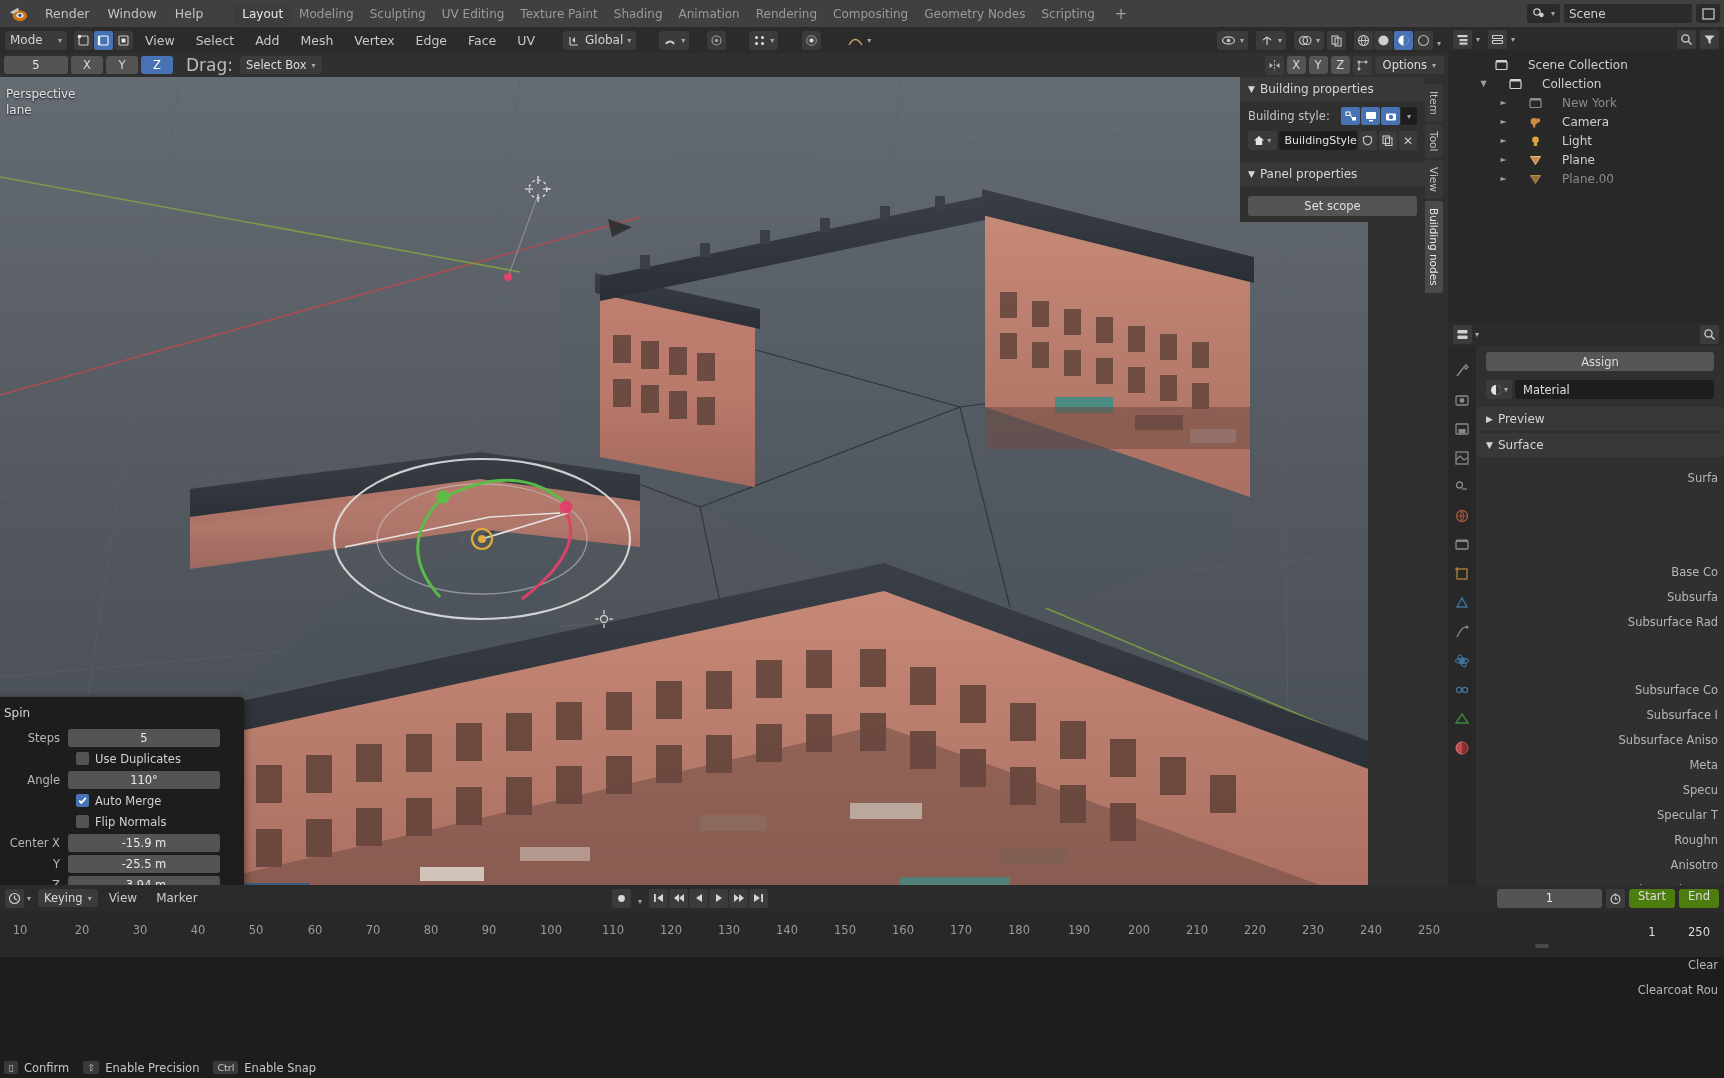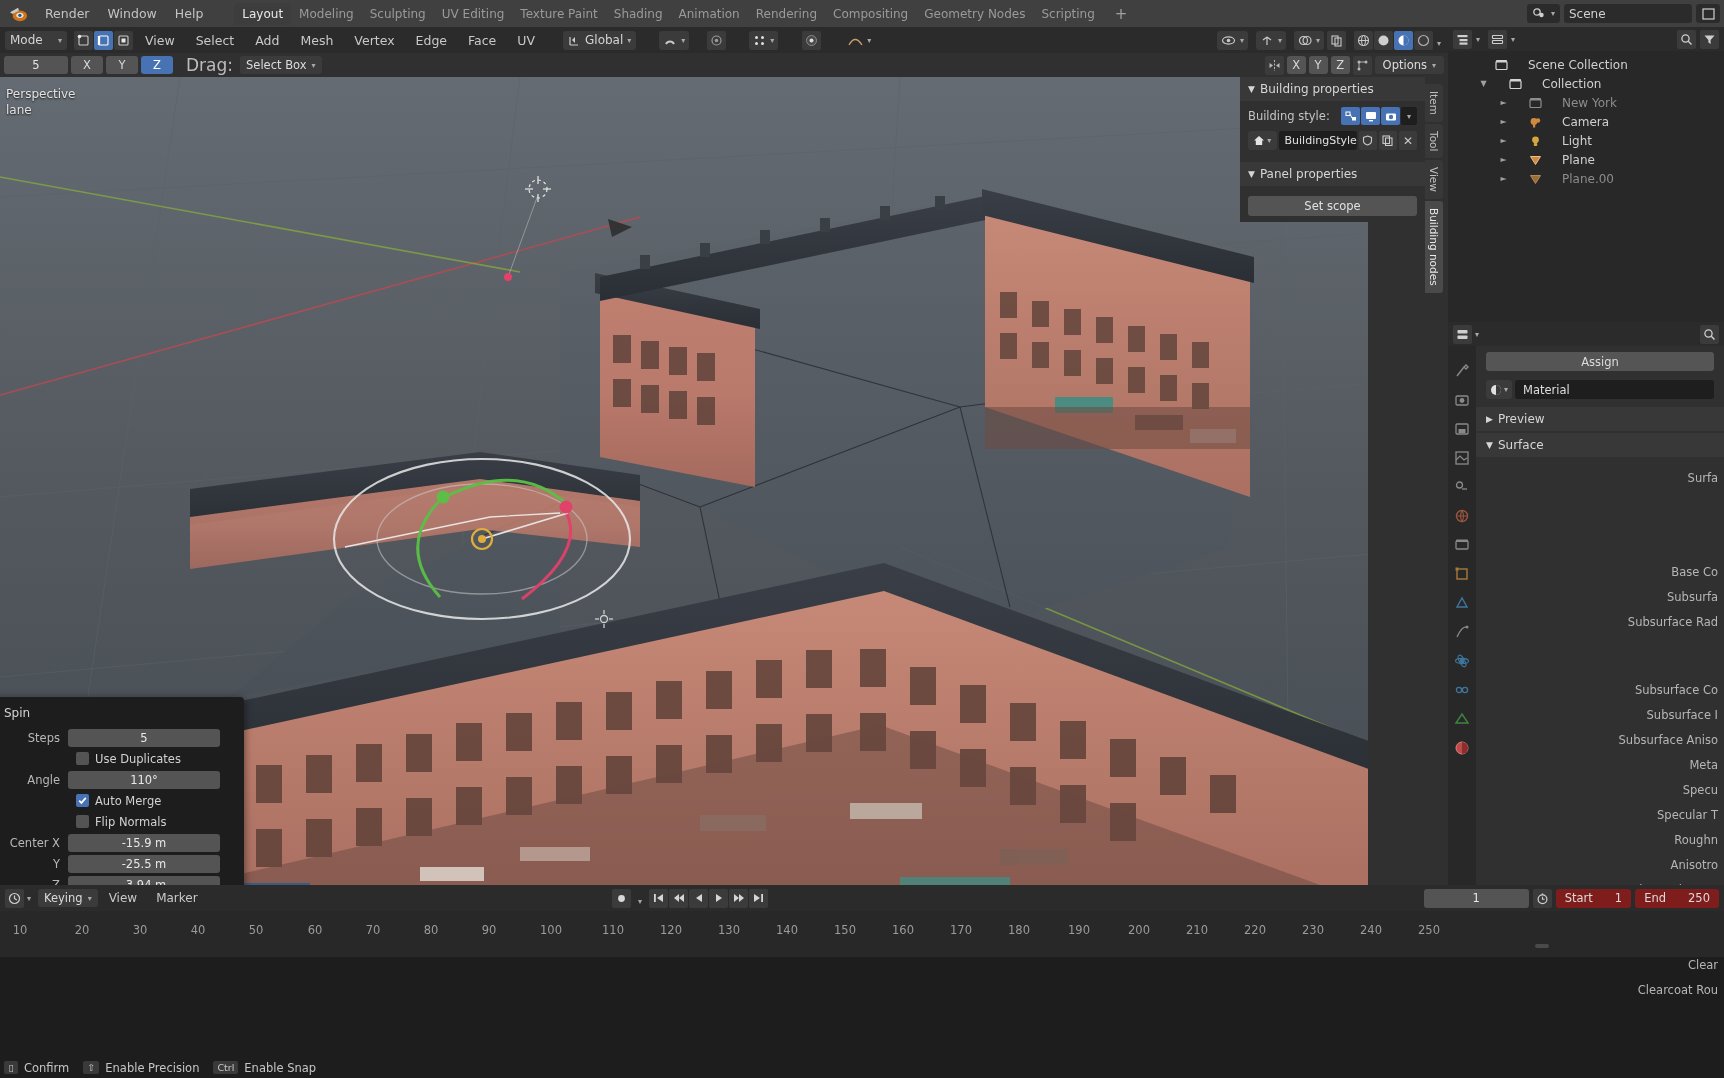--- a/index.html
+++ b/index.html
@@ -155,22 +155,22 @@
     display:flex; align-items:center; gap:3px; }
   .playbtn { width:19px; height:19px; background:#3b3b3b; border-radius:2px;
     display:flex; align-items:center; justify-content:center; color:#d5d5d5;
     font-size:10px; }
   .pgrp { display:flex; gap:1px; }
   .tl-right { position:absolute; right:5px; top:0; height:26px;
     display:flex; align-items:center; gap:4px; }
   .frmfld { background:#545454; border-radius:3px; height:19px; width:105px;
     font-size:11.5px; color:#e8e8e8; display:flex; align-items:center;
     justify-content:center; }
-  .sefld { background:#7f1d1d; border-radius:3px; height:19px; padding:0 9px;
-    font-size:11.5px; color:#dcdcdc; display:flex; align-items:center; gap:22px; }
+  .sefld { background:#4d7c0f; border-radius:3px; height:19px; padding:0 9px;
+    font-size:11.5px; color:#dcdcdc; display:flex; align-items:center; gap:22px;flex-direction:column; }
   .tl-ruler { position:absolute; left:0; top:26px; width:1557px; height:46px; }
   .tick { position:absolute; top:12px; font-size:11.5px; color:#9b9b9b;
     transform:translateX(-50%); }
 
   
   .statusbar { position:absolute; left:0; top:1057px; width:1724px; height:21px;
     background:#1d1d1d; display:flex; align-items:center; padding-left:4px; gap:6px; }
   .sb-key { background:#3a3a3a; border-radius:2px; padding:1px 4px;
     font-size:9.5px; color:#c8c8c8; min-width:14px; text-align:center; }
   .sb-txt { font-size:11.5px; color:#c6c6c6; margin-right:8px; }

